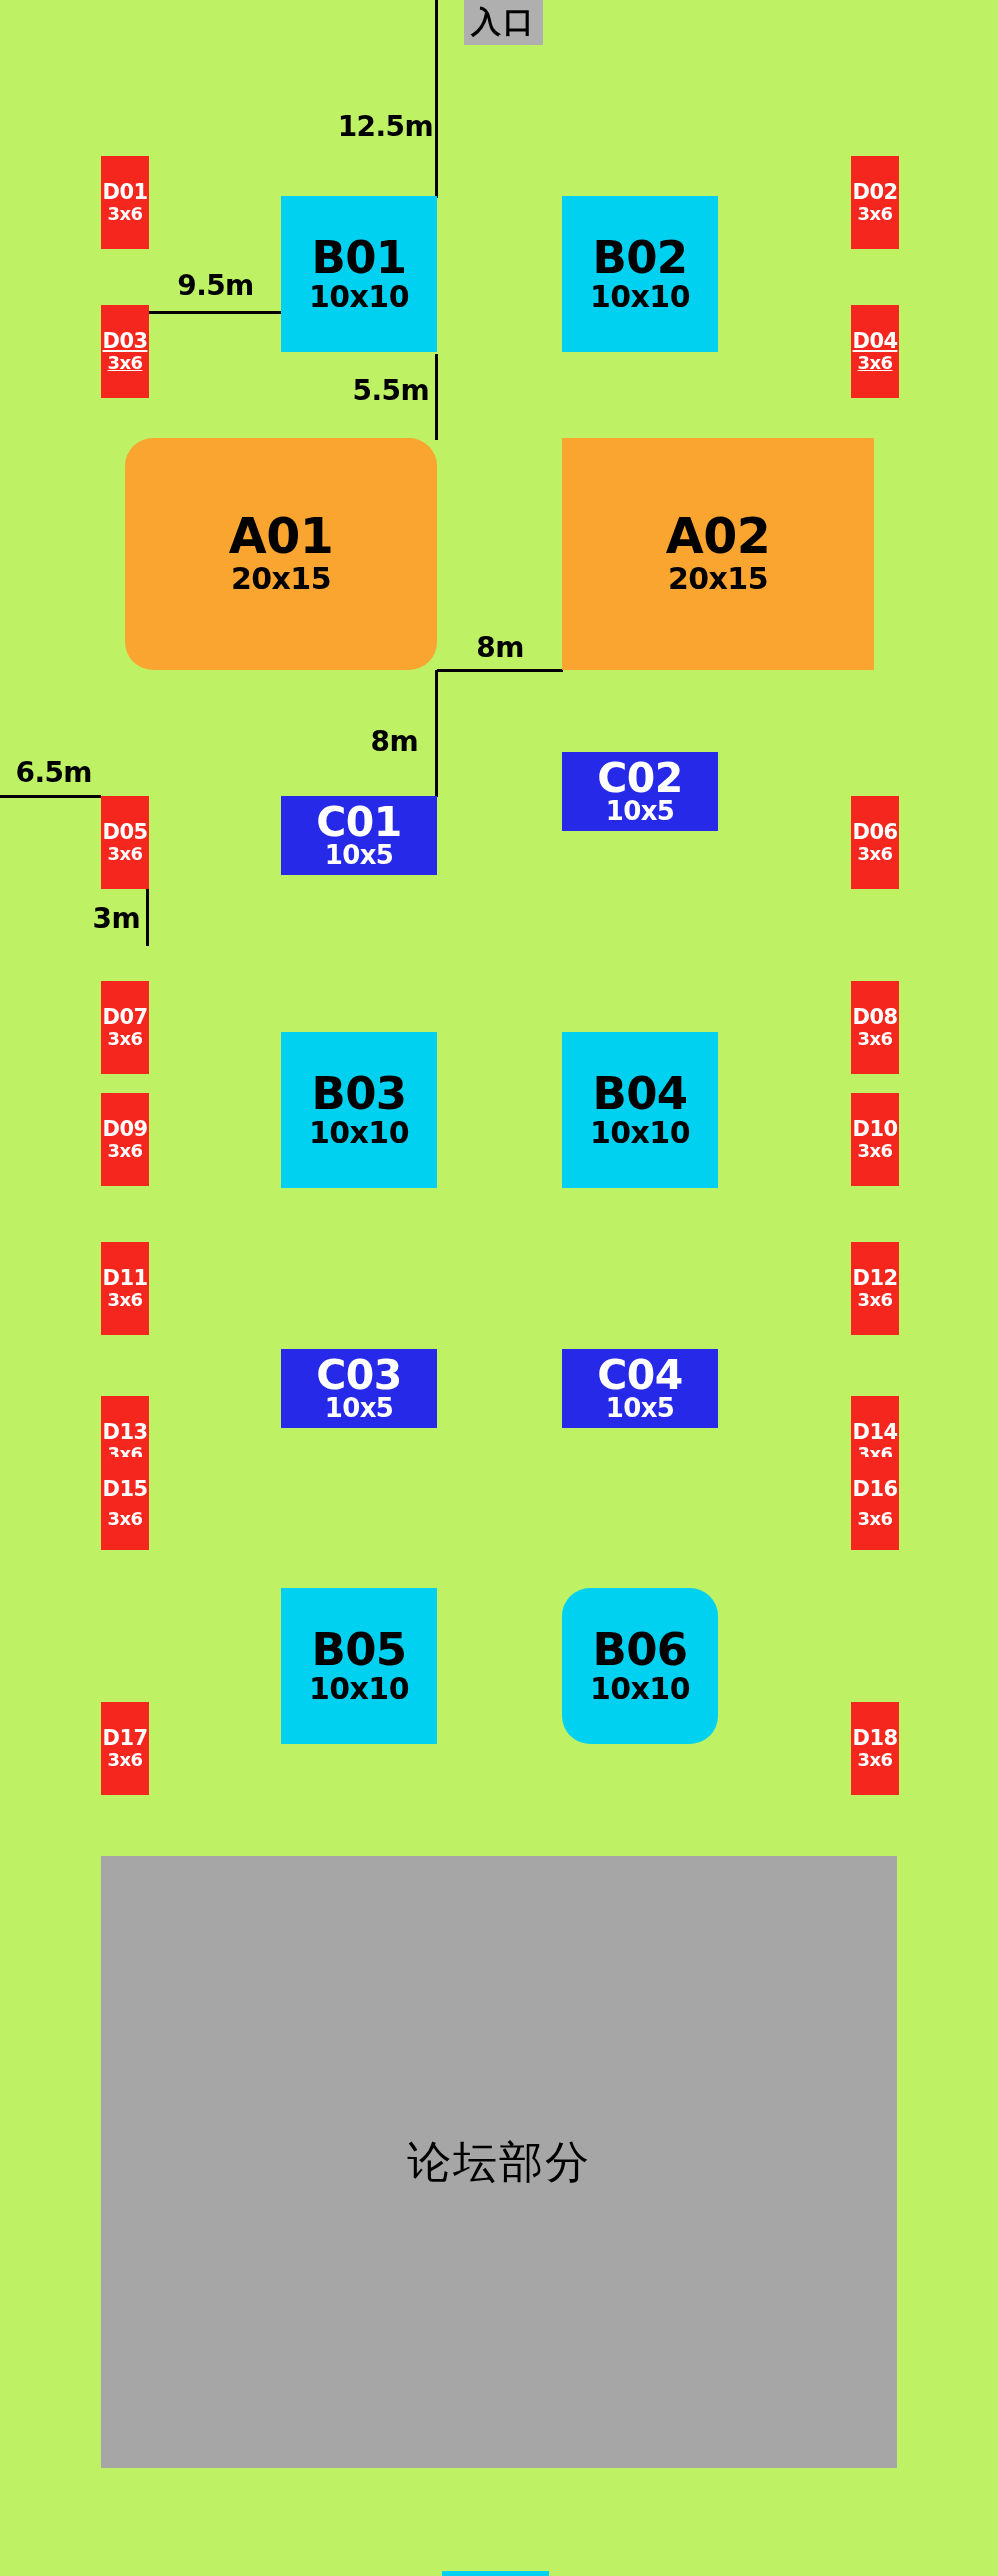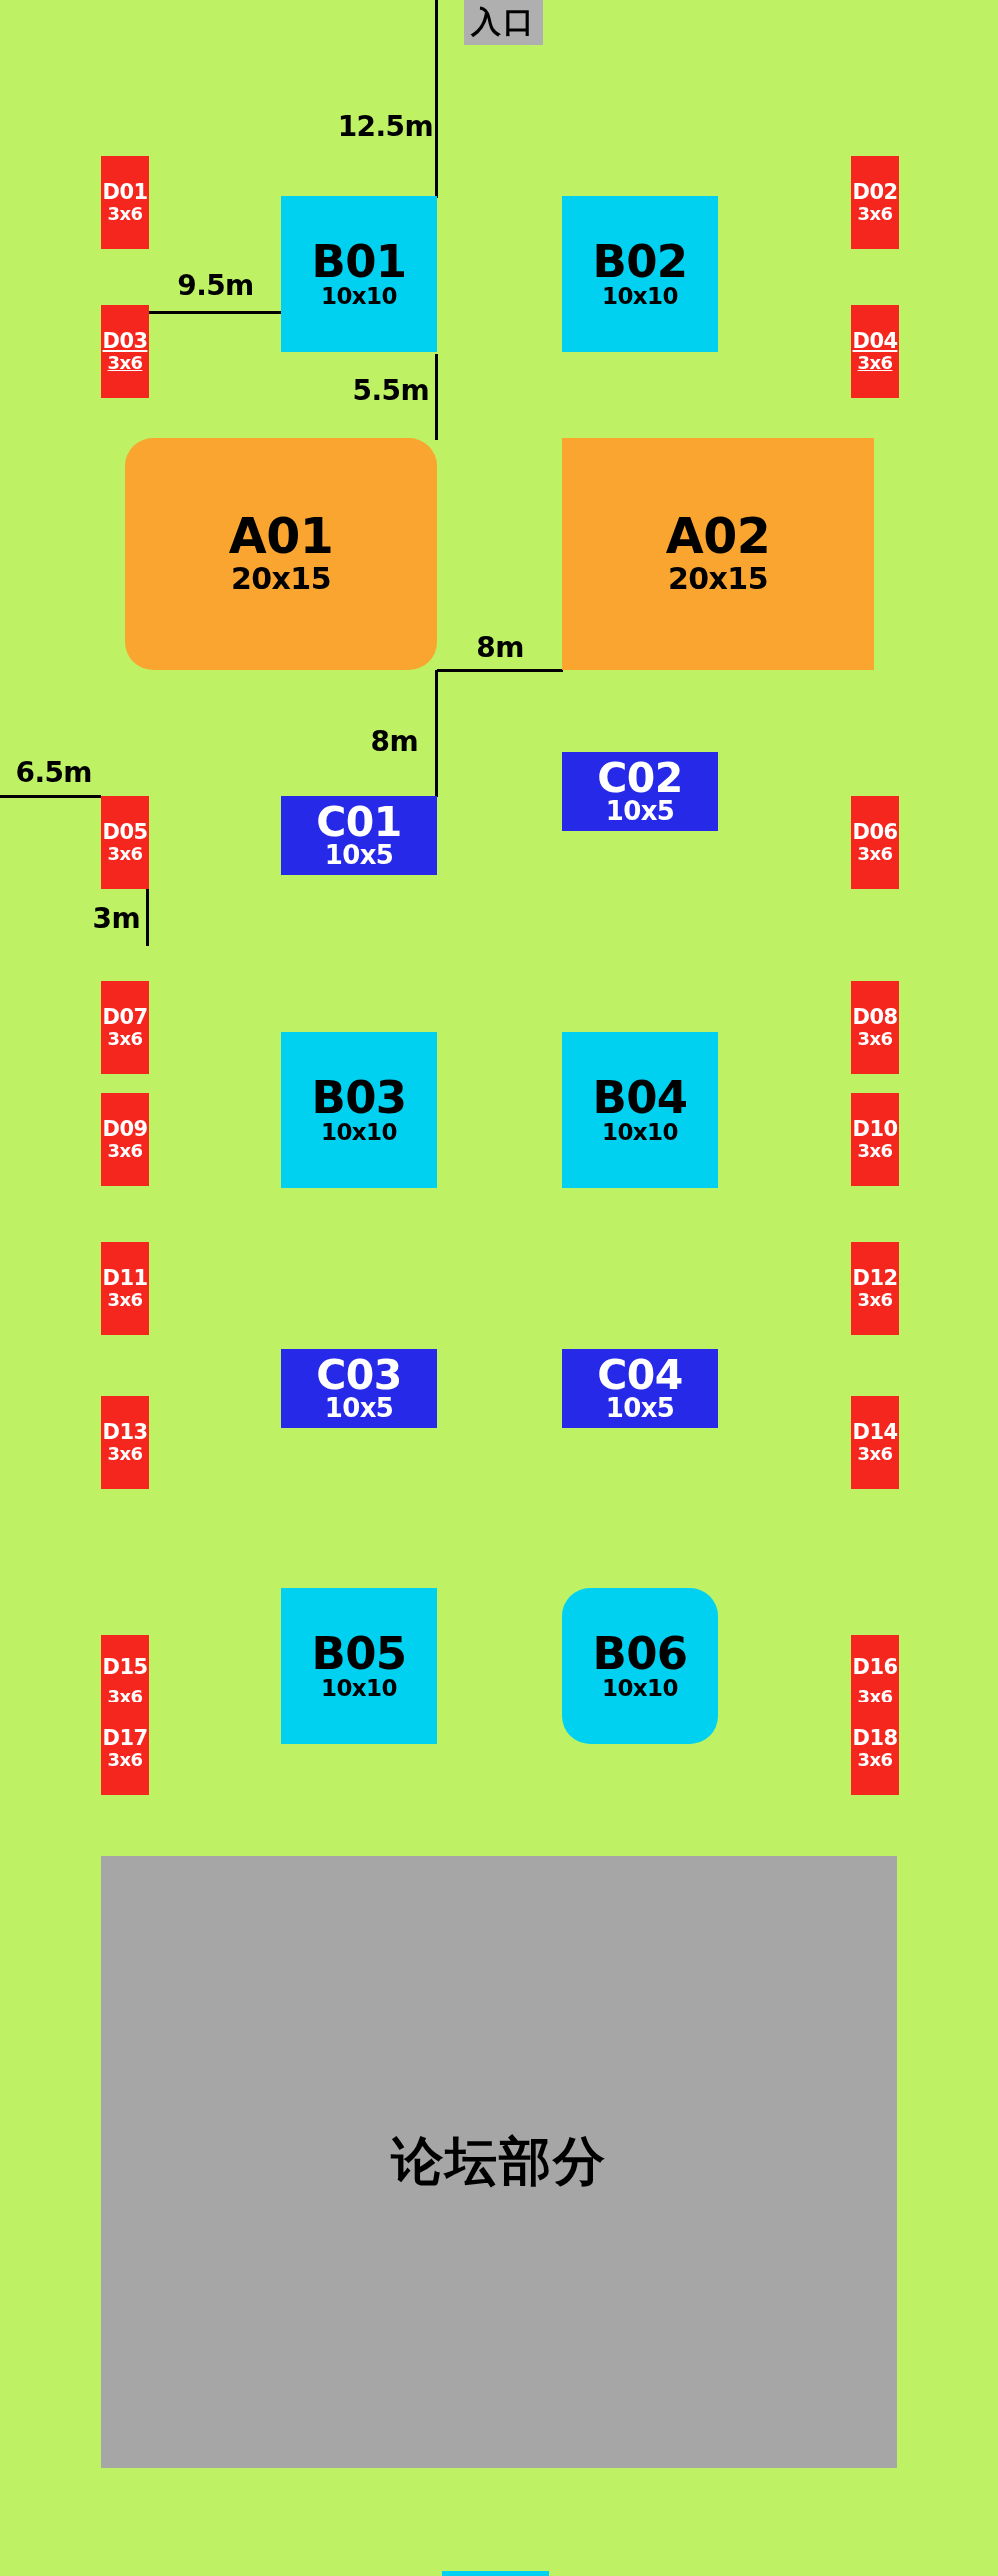--- a/index.html
+++ b/index.html
@@ -10,21 +10,21 @@
   
   .booth{
     position:absolute;display:flex;flex-direction:column;
     align-items:center;justify-content:center;text-align:center;
   }
   .booth .booth-label{font-weight:bold;letter-spacing:-0.6px;}
   .booth .booth-size{font-weight:bold;letter-spacing:-0.6px;}
 
   .bB{width:156px;height:156px;background:var(--cyan,#00D1F1);color:#000;}
   .bB .booth-label{font-size:45px;line-height:1.0;}
-  .bB .booth-size{font-size:23px;line-height:1.1;}
+  .bB .booth-size{font-size:30px;line-height:1.1;}
 
   .bA{width:312px;height:232px;background:var(--orange,#F9A52F);color:#000;}
   .bA .booth-label{font-size:49px;line-height:1.0;}
   .bA .booth-size{font-size:30px;line-height:1.2;}
 
   .bC{width:156px;height:79px;background:var(--blue,#2629E8);color:#fff;}
   .bC .booth-label{font-size:41px;line-height:0.95;}
   .bC .booth-size{font-size:26px;line-height:1.0;}
 
   .bD{width:48px;height:93px;background:var(--red,#F5261D);color:#fff;}
@@ -33,21 +33,21 @@
 
   
   .pB01{left:281px;top:196px;}  .pB02{left:562px;top:196px;}
   .pA01{left:125px;top:438px;border-radius:28px;}  .pA02{left:562px;top:438px;}
   .pC01{left:281px;top:796px;} .pC02{left:562px;top:752px;}
   .pB03{left:281px;top:1032px;} .pB04{left:562px;top:1032px;}
   .pC03{left:281px;top:1349px;} .pC04{left:562px;top:1349px;}
   .pB05{left:281px;top:1588px;} .pB06{left:562px;top:1588px;border-radius:28px;}
   .dL{left:101px;} .dR{left:851px;}
   .r1{top:156px;} .r2{top:305px;text-decoration:underline;} .r3{top:796px;} .r4{top:981px;}
-  .r5{top:1093px;} .r6{top:1242px;} .r7{top:1396px;} .r8{top:1635px;gap:8px;} .r9{top:1702px;}
+  .r5{top:1093px;} .r6{top:1242px;} .r7{top:1396px;} .r8{top:1457px;gap:8px;} .r9{top:1702px;}
 
   
   .line{position:absolute;background:#000;}
   .ln-entrance{left:435px;top:0;width:3.2px;height:198px;}
   .ln-95{left:149px;top:311px;width:133px;height:3.2px;}
   .ln-55{left:435px;top:354px;width:3.2px;height:86px;}
   .ln-8h{left:437px;top:669px;width:126px;height:3.2px;}
   .ln-8v{left:435px;top:670px;width:3.2px;height:127px;}
   .ln-65{left:0;top:795px;width:101px;height:3.2px;}
   .ln-3{left:146px;top:889px;width:3.2px;height:57px;}
@@ -72,21 +72,21 @@
     display:flex;align-items:center;justify-content:center;
     font-size:30px;font-weight:bold;letter-spacing:2.6px;
   }
 
   
   .forum{
     position:absolute;left:101px;top:1856px;width:796px;height:612px;
     background:var(--gray,#A6A6A6);
     display:flex;align-items:center;justify-content:center;
   }
-  .forum-label{font-size:52px;font-weight:bold;color:#000;letter-spacing:1.9px;}
+  .forum-label{font-size:44px;font-weight:normal;color:#000;letter-spacing:1.9px;}
 
   
   .bottom-strip{position:absolute;left:442px;top:2571px;width:107px;height:5.2px;background:var(--cyan,#00D1F1);}
 </style>
 </head>
 <body>
 
 <div class="canvas">
 
   <div class="line ln-entrance"></div>

